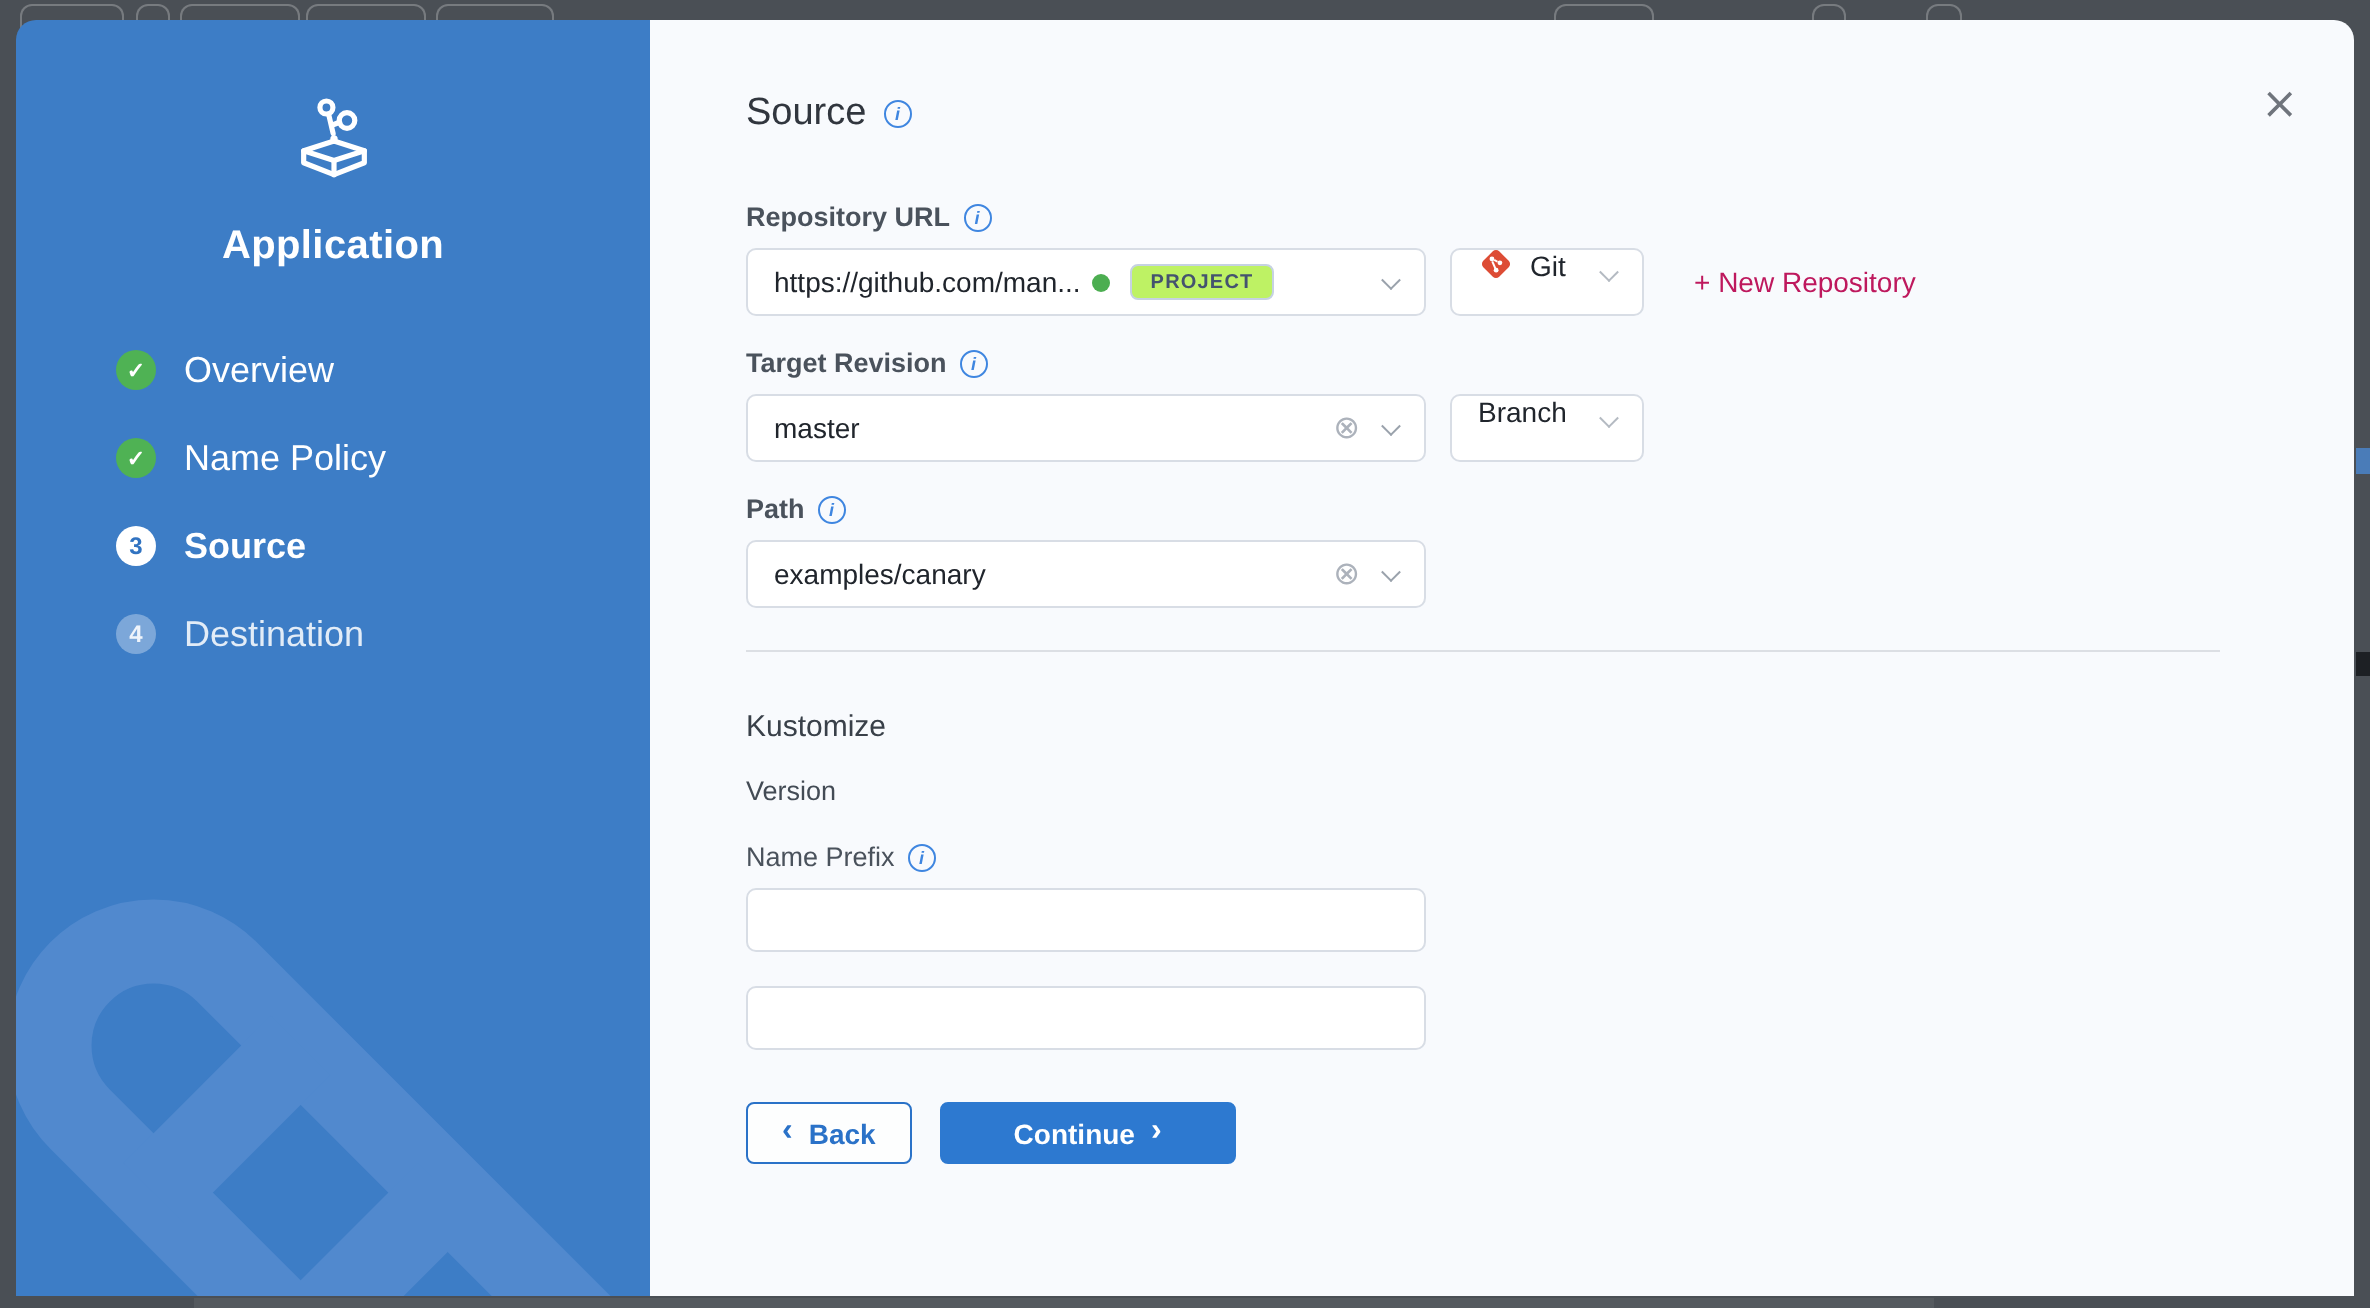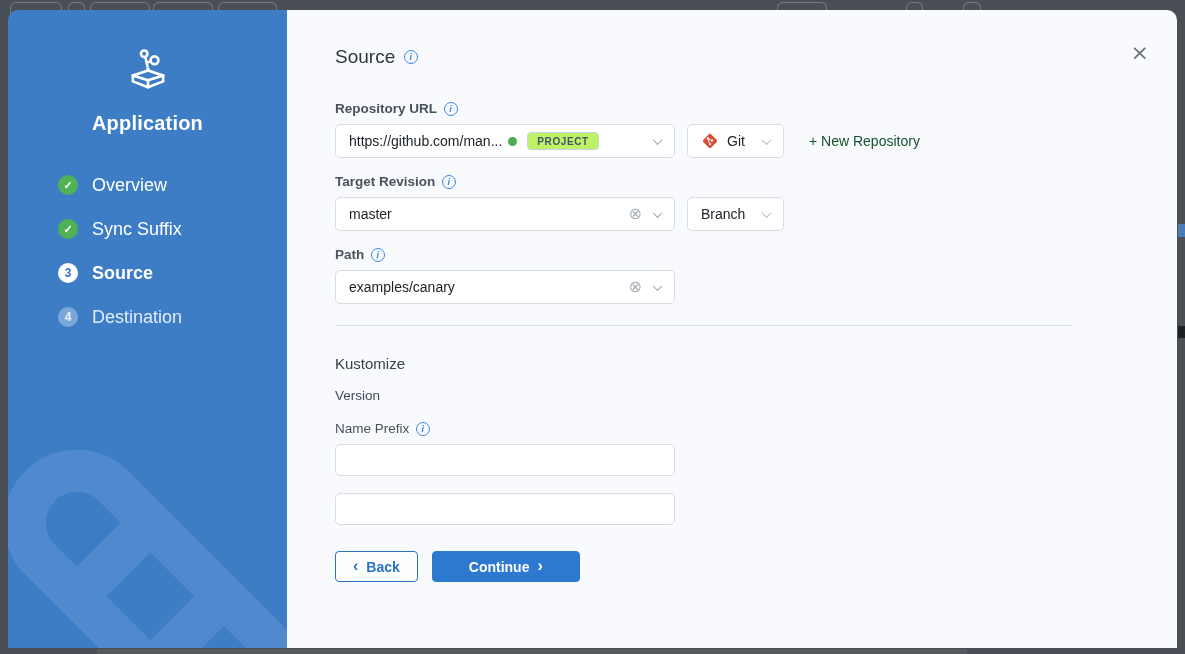--- a/index.html
+++ b/index.html
@@ -24,21 +24,21 @@
   
   .modal {
     position: absolute; left: 8px; top: 10px;
     width: 1169px; height: 638px;
     border-radius: 10px 10px 0 0;
     overflow: hidden; display: flex; z-index: 2;
   }
 
   
   .sidebar {
-    position: relative; width: 279px; height: 100%;
+    position: relative; width: 317px; height: 100%;
     background: #3d7dc6; overflow: hidden; flex: none;
   }
   .watermark { position: absolute; left: 0; top: 0; pointer-events: none; }
   .app-icon { margin: 36px auto 0; width: 56px; height: 50px; display: flex; justify-content: center; }
   .app-title {
     margin-top: 16px; text-align: center;
     color: #fff; font-size: 20px; font-weight: 700; letter-spacing: .2px;
   }
   .steps { position: relative; margin-top: 40px; padding-left: 50px; }
   .step { display: flex; align-items: center; height: 20px; margin-bottom: 24px; cursor: pointer; }
@@ -77,41 +77,41 @@
   .field-label.bold { font-weight: 700; }
   .field { margin-top: 16px; }
   .field.first { margin-top: 33px; }
   .row { display: flex; align-items: center; }
 
   .combo {
     height: 32px; background: #fff; border: 1px solid #d8dde5; border-radius: 5px;
     display: flex; align-items: center; padding: 16px 13px; cursor: pointer;
   }
   .combo.wide { width: 340px; }
-  .combo.small { width: 97px; margin-left: 12px; }
+  .combo.small { width: 97px; margin-left: 12px; align-items: flex-end; }
   .combo-text { font-size: 14px; color: #20252c; white-space: nowrap; }
   .chev {
     width: 7px; height: 7px; margin-left: auto; flex: none;
     border-right: 1.7px solid #9aa2ac; border-bottom: 1.7px solid #9aa2ac;
     transform: rotate(45deg) translate(-1px,-1px);
   }
   .combo.small .chev { border-color: #b4bac2; }
   .clear-x {
     margin-left: auto; margin-right: 12px; color: #acb2bb; font-size: 16px;
     line-height: 1; font-family: "DejaVu Sans", sans-serif; cursor: pointer;
   }
   .clear-x + .chev { margin-left: 0; }
   .green-dot { width: 9px; height: 9px; border-radius: 50%; background: #4cae51; margin-left: 6px; flex: none; }
   .proj-badge {
     margin-left: 10px; padding: 3px 9px 2px;
     border: 1px solid #c6d2e2; border-radius: 4px; background: #bef264;
     font-size: 10px; font-weight: 700; letter-spacing: .6px; color: #44536f;
   }
   .git-ic { margin-right: 8px; flex: none; display: flex; }
-  .new-repo-link { margin-left: 25px; font-size: 14px; color: #14532d; text-decoration: none; cursor: pointer; }
+  .new-repo-link { margin-left: 25px; font-size: 14px; color: #be185d; text-decoration: none; cursor: pointer; }
 
   .divider { width: 737px; height: 1px; background: #dcdfe4; margin-top: 21px; }
   .kustomize-h { margin-top: 29px; font-size: 15px; color: #394049; }
   .plain-label { margin-top: 16px; font-size: 13.5px; color: #434b55; }
   .text-input {
     display: block; width: 340px; height: 32px; margin-top: 8px;
     background: #fff; border: 1px solid #d8dde5; border-radius: 5px;
     padding: 0 12px; font-size: 14px; color: #20252c; outline: none;
     font-family: "Liberation Sans", sans-serif;
   }
@@ -166,21 +166,21 @@
 
     <h1 class="app-title">Application</h1>
 
     <nav class="steps">
       <div class="step done">
         <span class="step-circle done">✓</span>
         <span class="step-label">Overview</span>
       </div>
       <div class="step done">
         <span class="step-circle done">✓</span>
-        <span class="step-label">Sync Suffix</span>
+        <span class="step-label">Name Policy</span>
       </div>
       <div class="step active">
         <span class="step-circle active">3</span>
         <span class="step-label">Source</span>
       </div>
       <div class="step upcoming">
         <span class="step-circle upcoming">4</span>
         <span class="step-label">Destination</span>
       </div>
     </nav>

